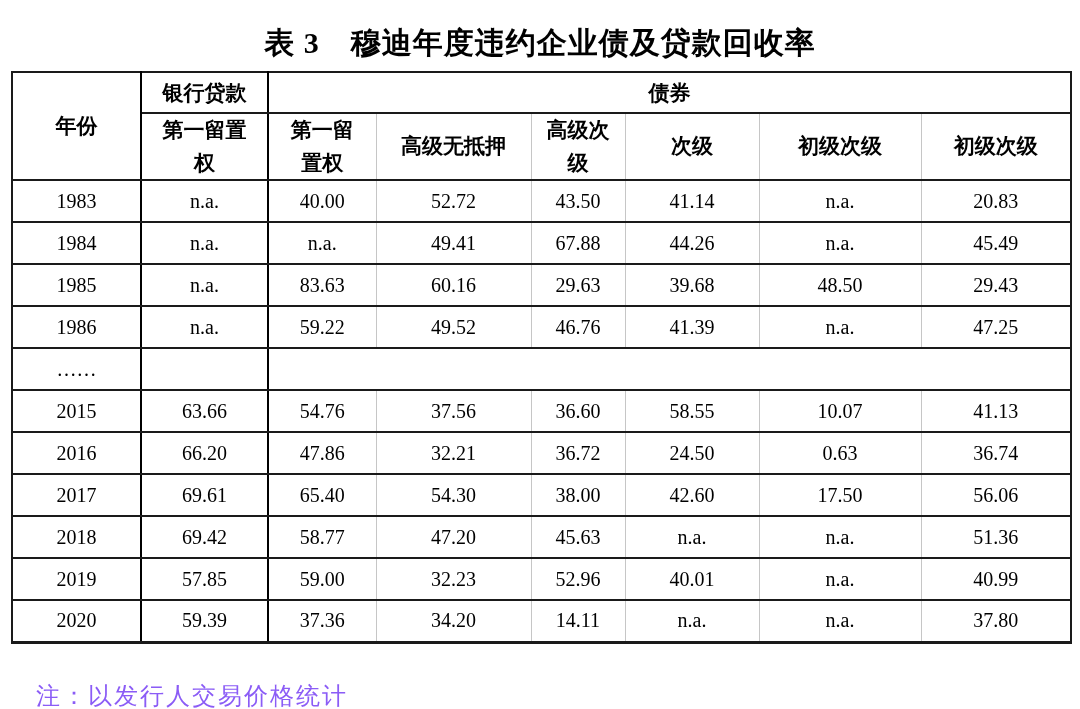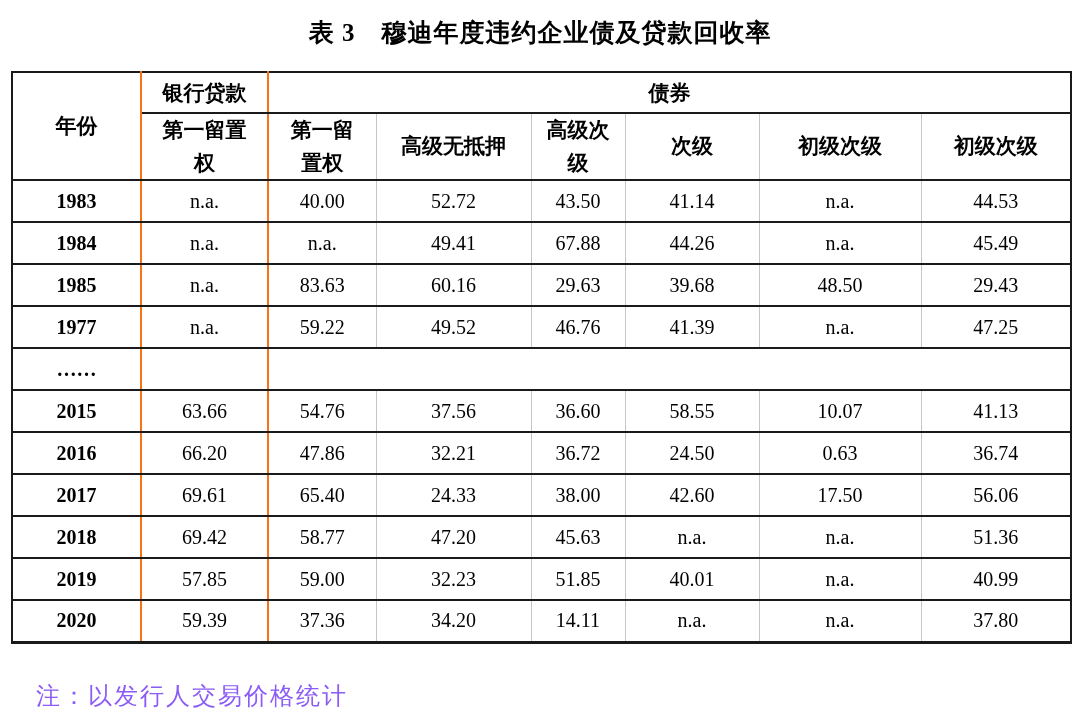--- a/index.html
+++ b/index.html
@@ -7,23 +7,23 @@
   body {
     width: 1080px; height: 709px;
     font-family: "Liberation Serif", "DejaVu Serif", serif;
     color: #000000;
     position: relative;
     overflow: hidden;
   }
   .page { position: relative; width: 1080px; height: 709px; background: #ffffff; }
 
   .title {
-    position: absolute; top: 16px; left: 0; width: 100%;
+    position: absolute; top: 23px; left: 0; width: 100%;
     text-align: center;
-    font-size: 25px; font-weight: bold;
+    font-size: 30px; font-weight: bold;
     letter-spacing: 1px;
     white-space: pre;
   }
 
   table.recovery {
     position: absolute; left: 11px; top: 71px;
     width: 1059px;
     border-collapse: collapse;
     table-layout: fixed;
     border: 2px solid #1a1a1a;
@@ -44,24 +44,24 @@
     font-weight: bold;
     font-size: 21px;
   }
   .sub-head {
     white-space: pre-line;
     line-height: 1.55;
   }
   td {
     font-size: 20px;
   }
-  td.year-cell { font-weight: bold; }
+  td.year-cell { font-weight: normal; }
 
   
-  .sr { border-right: 2px solid #f97316; margin-left: 36px; }
+  .sr { border-right: 2px solid #000000; margin-left: 36px; }
   
   .fl { border-left: 1px solid #c6c6c6; }
 
   .footnote {
     position: absolute; left: 36px; top: 680px;
     font-size: 24px;
     letter-spacing: 2px;
     color: #8b5cf6;
   }
 </style>
@@ -104,21 +104,21 @@
     </thead>
     <tbody>
         <tr>
           <td class="year-cell sr">1983</td>
           <td class="sr">n.a.</td>
           <td class="">40.00</td>
           <td class="fl">52.72</td>
           <td class="fl">43.50</td>
           <td class="fl">41.14</td>
           <td class="fl">n.a.</td>
-          <td class="fl">44.53</td>
+          <td class="fl">20.83</td>
         </tr>
         <tr>
           <td class="year-cell sr">1984</td>
           <td class="sr">n.a.</td>
           <td class="">n.a.</td>
           <td class="fl">49.41</td>
           <td class="fl">67.88</td>
           <td class="fl">44.26</td>
           <td class="fl">n.a.</td>
           <td class="fl">45.49</td>
@@ -127,21 +127,21 @@
           <td class="year-cell sr">1985</td>
           <td class="sr">n.a.</td>
           <td class="">83.63</td>
           <td class="fl">60.16</td>
           <td class="fl">29.63</td>
           <td class="fl">39.68</td>
           <td class="fl">48.50</td>
           <td class="fl">29.43</td>
         </tr>
         <tr>
-          <td class="year-cell sr">1977</td>
+          <td class="year-cell sr">1986</td>
           <td class="sr">n.a.</td>
           <td class="">59.22</td>
           <td class="fl">49.52</td>
           <td class="fl">46.76</td>
           <td class="fl">41.39</td>
           <td class="fl">n.a.</td>
           <td class="fl">47.25</td>
         </tr>
         <tr>
           <td class="year-cell sr">……</td>
@@ -165,42 +165,42 @@
           <td class="fl">32.21</td>
           <td class="fl">36.72</td>
           <td class="fl">24.50</td>
           <td class="fl">0.63</td>
           <td class="fl">36.74</td>
         </tr>
         <tr>
           <td class="year-cell sr">2017</td>
           <td class="sr">69.61</td>
           <td class="">65.40</td>
-          <td class="fl">24.33</td>
+          <td class="fl">54.30</td>
           <td class="fl">38.00</td>
           <td class="fl">42.60</td>
           <td class="fl">17.50</td>
           <td class="fl">56.06</td>
         </tr>
         <tr>
           <td class="year-cell sr">2018</td>
           <td class="sr">69.42</td>
           <td class="">58.77</td>
           <td class="fl">47.20</td>
           <td class="fl">45.63</td>
           <td class="fl">n.a.</td>
           <td class="fl">n.a.</td>
           <td class="fl">51.36</td>
         </tr>
         <tr>
           <td class="year-cell sr">2019</td>
           <td class="sr">57.85</td>
           <td class="">59.00</td>
           <td class="fl">32.23</td>
-          <td class="fl">51.85</td>
+          <td class="fl">52.96</td>
           <td class="fl">40.01</td>
           <td class="fl">n.a.</td>
           <td class="fl">40.99</td>
         </tr>
         <tr>
           <td class="year-cell sr">2020</td>
           <td class="sr">59.39</td>
           <td class="">37.36</td>
           <td class="fl">34.20</td>
           <td class="fl">14.11</td>

